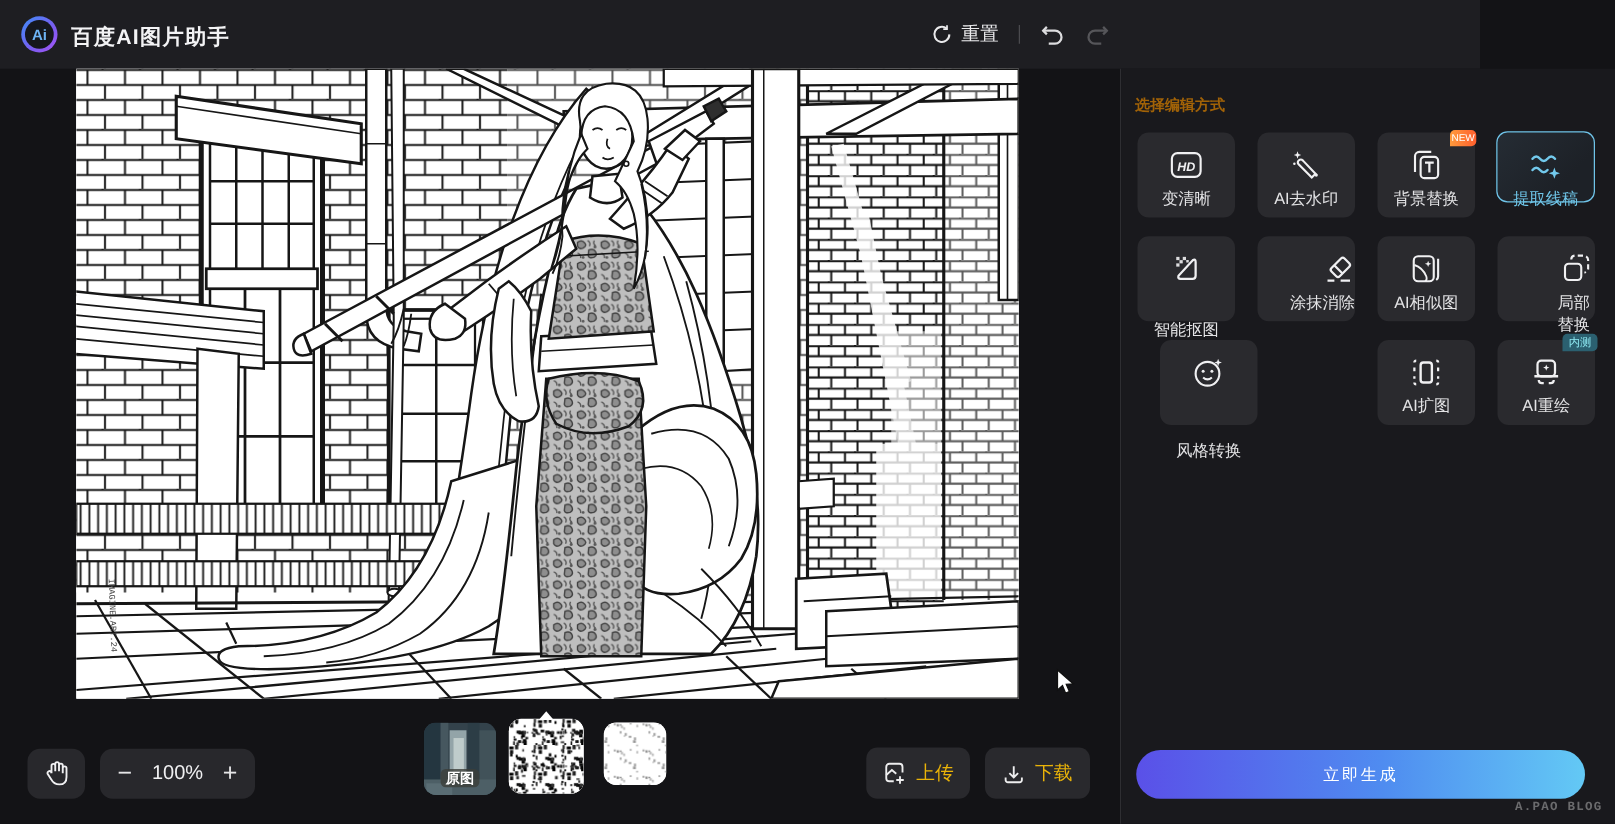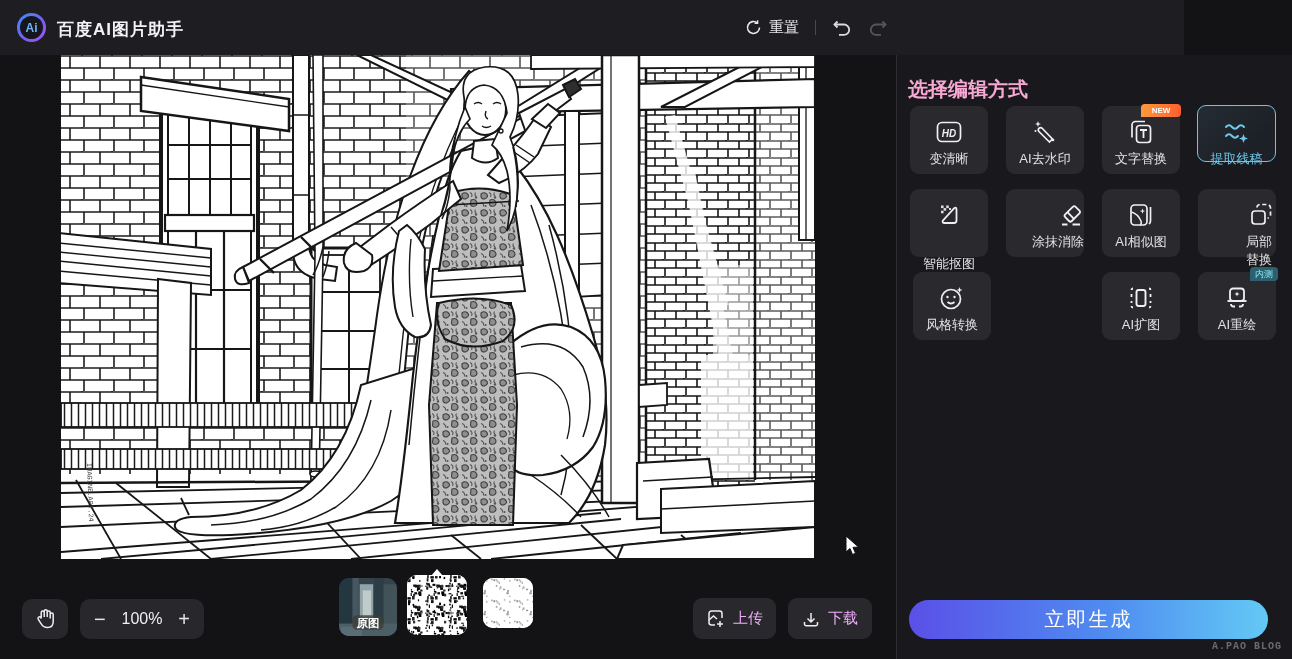--- a/index.html
+++ b/index.html
@@ -25,44 +25,44 @@
   .ctlbtn { position:absolute; background:#28282c; border-radius:10px; }
   #handbtn { left:22px; top:599px; width:46px; height:40px; display:flex; align-items:center; justify-content:center; }
   #zoomgrp { left:80px; top:599px; width:124px; height:40px; display:flex; align-items:center;
      justify-content:space-between; padding:0 14px; color:#ececee; }
   #zoomgrp .pct { font-size:16px; color:#f0f0f2; }
   #zoomgrp .sign { font-size:20px; color:#e5e5e7; font-weight:400; }
   
   .thumb { position:absolute; border-radius:10px; overflow:hidden; }
   
   .updown { position:absolute; top:598px; height:41px; background:#29292d; border-radius:9px;
-    display:flex; align-items:center; justify-content:center; color:#f0abfc; font-size:15px; }
+    display:flex; align-items:center; justify-content:center; color:#eab308; font-size:15px; }
   #upload { left:693px; width:83px; }
   #download { left:788px; width:84px; }
   .updown svg { margin-right:8px; }
   
   #rdivider { position:absolute; left:896px; top:55px; width:1px; height:604px; background:#2e2e32; }
   #rpanel { position:absolute; left:897px; top:55px; width:395px; height:604px; background:#19191d; }
-  #rtitle { position:absolute; left:11px; top:21px; color:#f9a8d4; font-size:20px; font-weight:bold; }
+  #rtitle { position:absolute; left:11px; top:21px; color:#a16207; font-size:12px; font-weight:bold; }
   .opt { position:absolute; width:78px; height:68px; background:#2a2a2e; border-radius:9px;
     display:flex; flex-direction:column; align-items:center; }
   .opt .ic { margin-top:13px; height:26px; display:flex; align-items:center; justify-content:center; }
   .opt .lb { margin-top:5px; font-size:13px; color:#e3e3e5; }
   .opt.sel { background:linear-gradient(135deg,#252c34 0%,#1d2127 70%);
     border:1px solid #6fc3e8; }
   .opt.sel .lb { color:#6fc6e9; }
-  .badge-new { position:absolute; right:-1px; top:-2px; width:40px; height:13px;
+  .badge-new { position:absolute; right:-1px; top:-2px; width:21px; height:13px;
     background:linear-gradient(90deg,#ff9a3c,#ff5f2e); border-radius:4px 4px 4px 0;
-    color:#fff; font-size:8px; font-weight:bold; display:flex; align-items:center; justify-content:center; }
+    color:#fff; font-size:8px; font-weight:normal; display:flex; align-items:center; justify-content:center; }
   .badge-nc { position:absolute; right:-2px; top:-5px; width:28px; height:14px;
     background:#2b6070; border-radius:4px 4px 4px 0; color:#8ee9f2; font-size:9px;
     display:flex; align-items:center; justify-content:center; }
   #genbtn { position:absolute; left:12px; top:545px; width:359px; height:39px; border-radius:20px;
     background:linear-gradient(90deg,#5a50e8 0%,#4f8cf0 55%,#63c9f5 100%);
-    display:flex; align-items:center; justify-content:center; color:#fff; font-size:20px; letter-spacing:2px; }
+    display:flex; align-items:center; justify-content:center; color:#fff; font-size:13px; letter-spacing:2px; }
   #wm { position:absolute; right:10px; top:586px; color:#6b6b6d; font-size:10px; font-weight:bold;
     font-family:"Liberation Mono",monospace; letter-spacing:1px; }
 </style>
 </head>
 <body>
 <div id="topbar">
   <div id="logo">
       <div class="inner">Ai</div>
     </div>
   <div id="apptitle">百度AI图片助手</div>
@@ -452,21 +452,21 @@
     <div class="lb">AI去水印</div>
   </div>
   <div class="opt" style="left:205px;top:51px;">
     <div class="ic">
         <svg width="26" height="26" viewBox="0 0 26 26" fill="none" stroke="#f0f0f2" stroke-width="1.7">
       <rect x="8.5" y="6.5" width="14" height="17" rx="3"></rect>
       <path d="M4 18.5 V6 a3.5 3.5 0 0 1 3.5 -3.5 H17"></path>
       <path d="M12 11 H19 M15.5 11 V19" stroke-width="1.8"></path>
     </svg>
       </div>
-    <div class="lb">文字替换</div>
+    <div class="lb">背景替换</div>
     <div class="badge-new">NEW</div>
   </div>
   <div class="opt sel" style="left:300px;top:50px;width:79px;height:57px;">
     <div class="ic">
         <svg width="28" height="26" viewBox="0 0 28 26" fill="none" stroke="#72c9ec" stroke-width="2" stroke-linecap="round">
       <path d="M3 8 q3 -3.5 6 0 q3 3.5 6 0 q3 -3.5 6 0"></path>
       <path d="M3 17 q3 -3.5 6 0 q3 3.5 6 0"></path>
       <path d="M20.5 15 l1.2 3.3 3.3 1.2 -3.3 1.2 -1.2 3.3 -1.2 -3.3 -3.3 -1.2 3.3 -1.2 Z" fill="#72c9ec" stroke="none"></path>
     </svg>
       </div>
@@ -512,21 +512,21 @@
   <div class="opt" style="left:301px;top:134px;padding-left:48px;">
     <div class="ic">
         <svg width="26" height="26" viewBox="0 0 26 26" fill="none" stroke="#f0f0f2" stroke-width="1.7">
       <rect x="4" y="9" width="13" height="13" rx="3"></rect>
       <path d="M9 5.5 a3 3 0 0 1 3 -3 H19 a3.5 3.5 0 0 1 3.5 3.5 V13 a3 3 0 0 1 -3 3" stroke-dasharray="4.2 2.6"></path>
     </svg>
       </div>
     <div class="lb">局部替换</div>
   </div>
 
-  <div class="opt" style="left:16px;top:217px;">
+  <div class="opt" style="left:31px;top:217px;gap:36px;">
     <div class="ic">
         <svg width="26" height="26" viewBox="0 0 26 26" fill="none" stroke="#f0f0f2" stroke-width="1.7">
       <circle cx="12" cy="14" r="9.5"></circle>
       <circle cx="8.5" cy="12" r="1.2" fill="#f0f0f2" stroke="none"></circle>
       <circle cx="15.5" cy="12" r="1.2" fill="#f0f0f2" stroke="none"></circle>
       <path d="M8.5 17 q3.5 3 7 0"></path>
       <path d="M20.5 2 l.8 2.2 2.2 .8 -2.2 .8 -.8 2.2 -.8 -2.2 -2.2 -.8 2.2 -.8 Z" fill="#f0f0f2" stroke="none"></path>
     </svg>
       </div>
     <div class="lb">风格转换</div>

